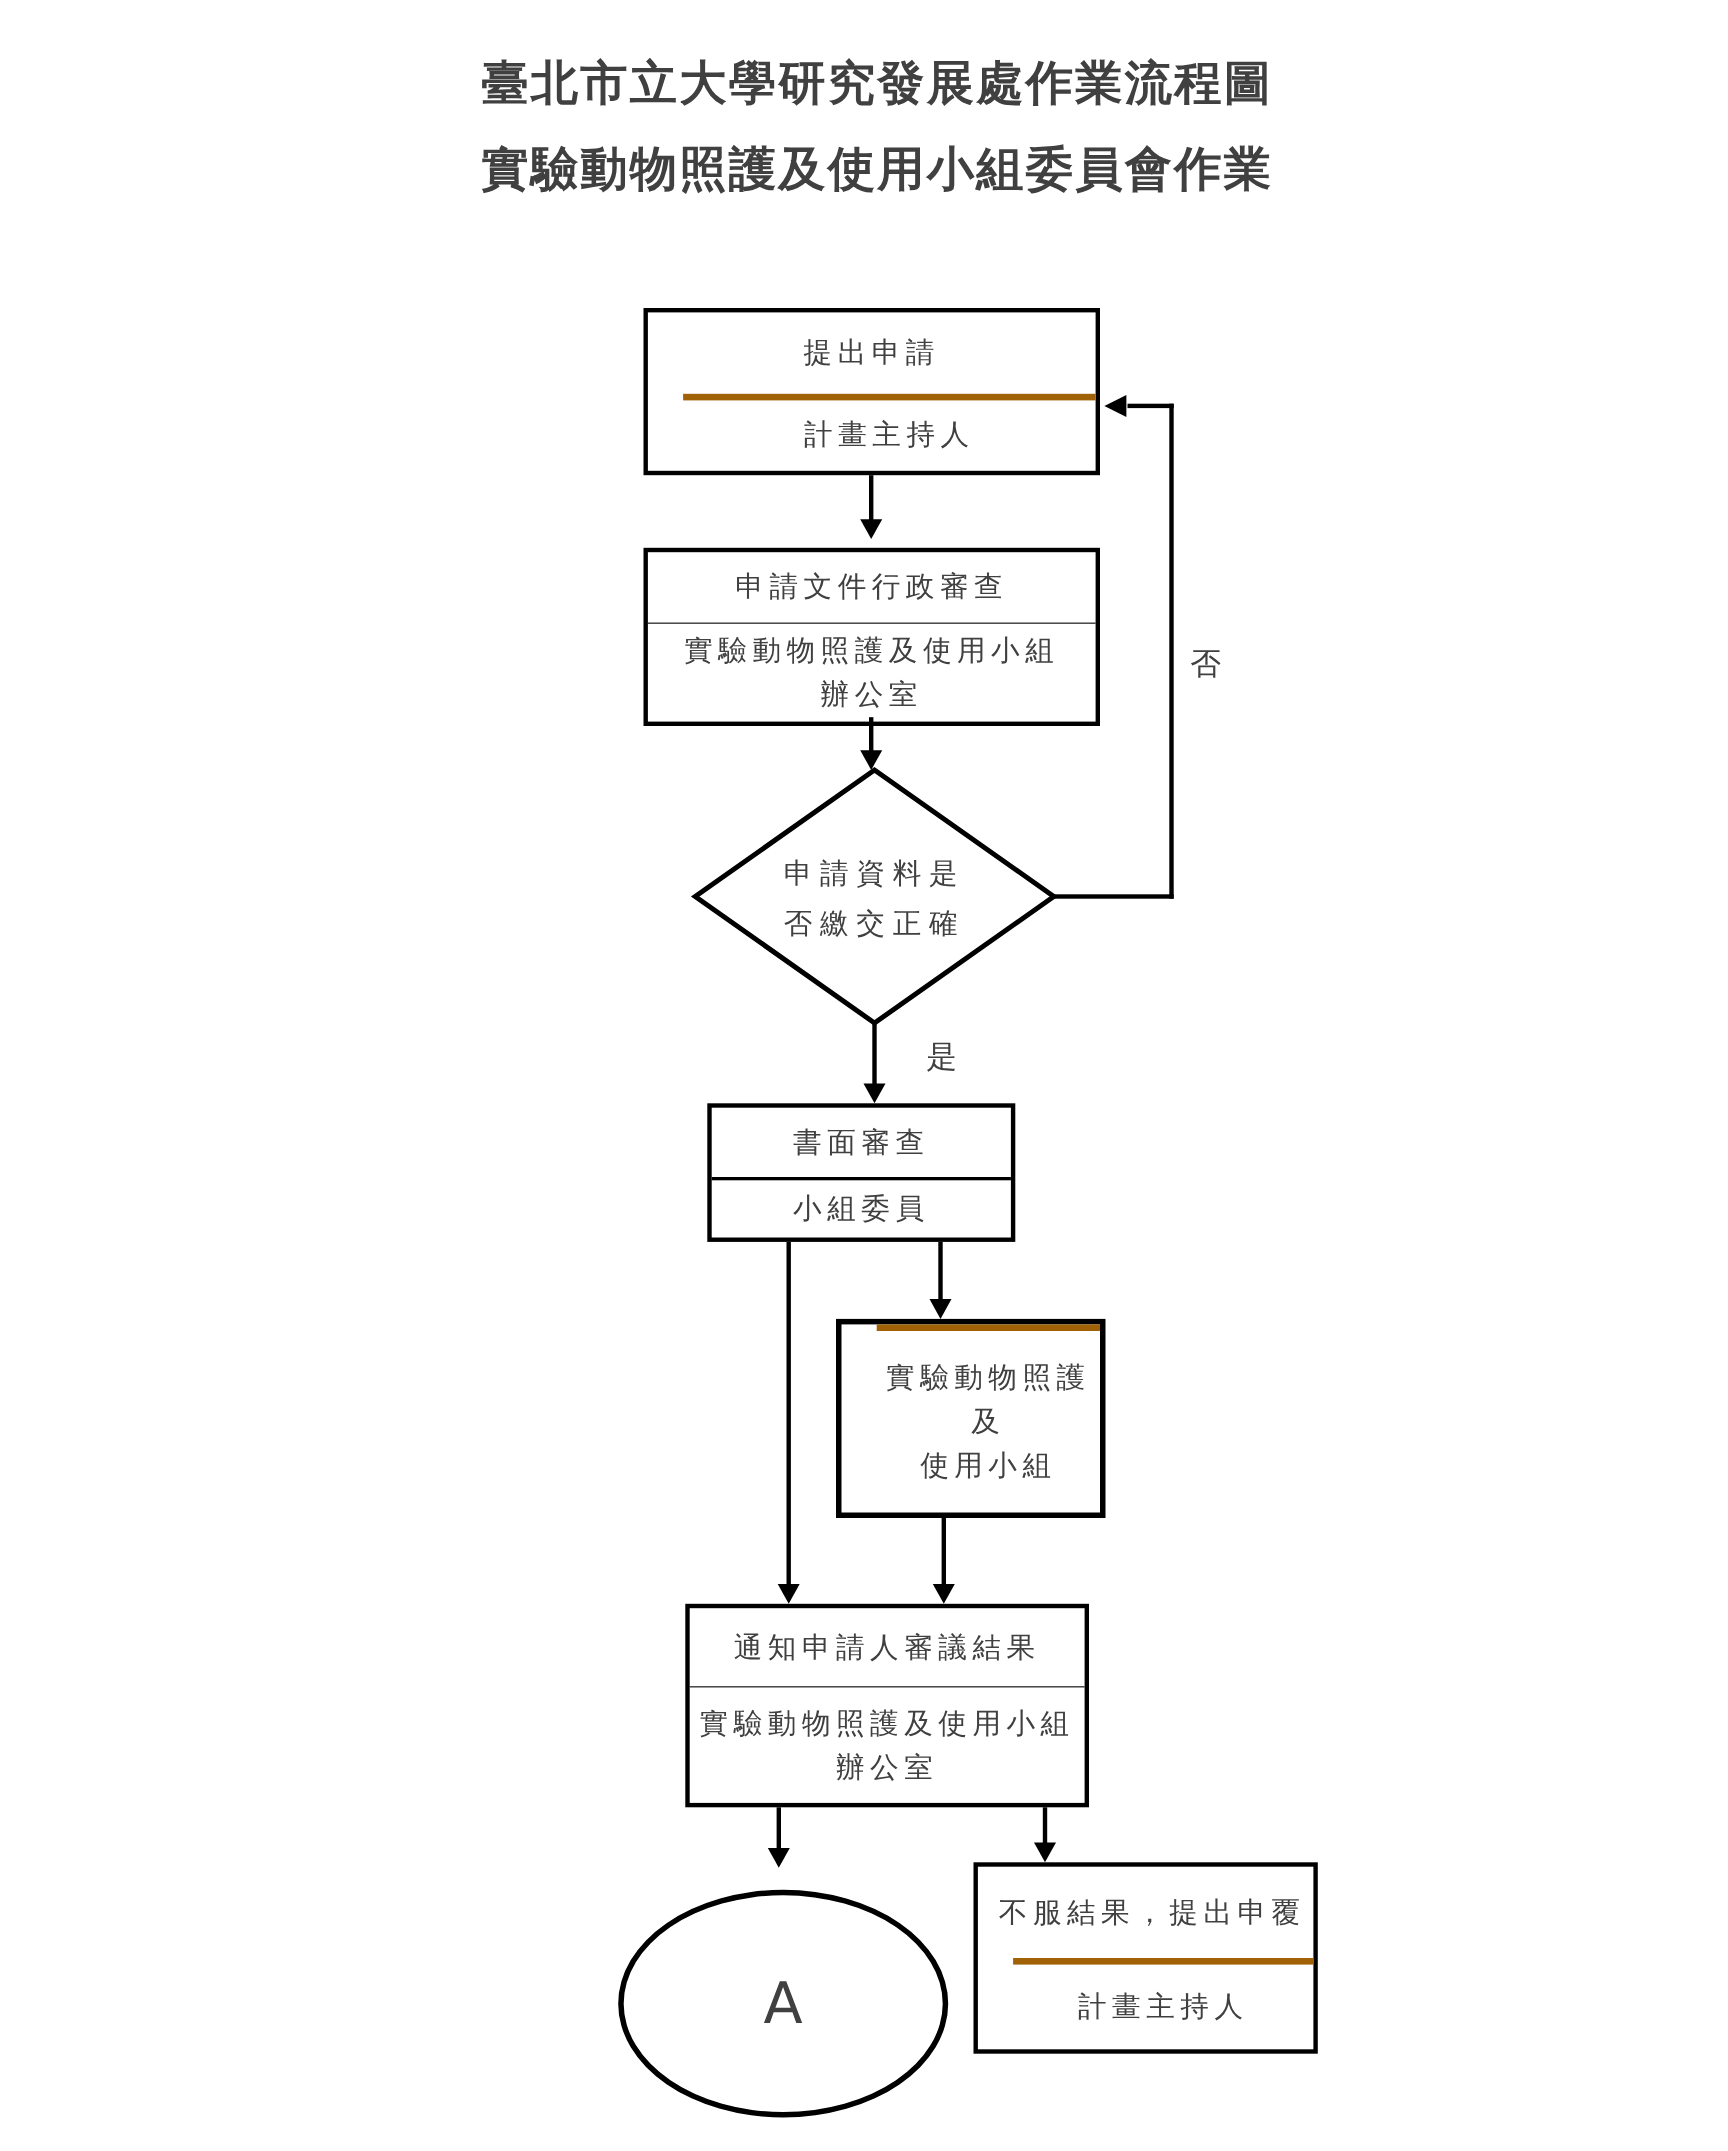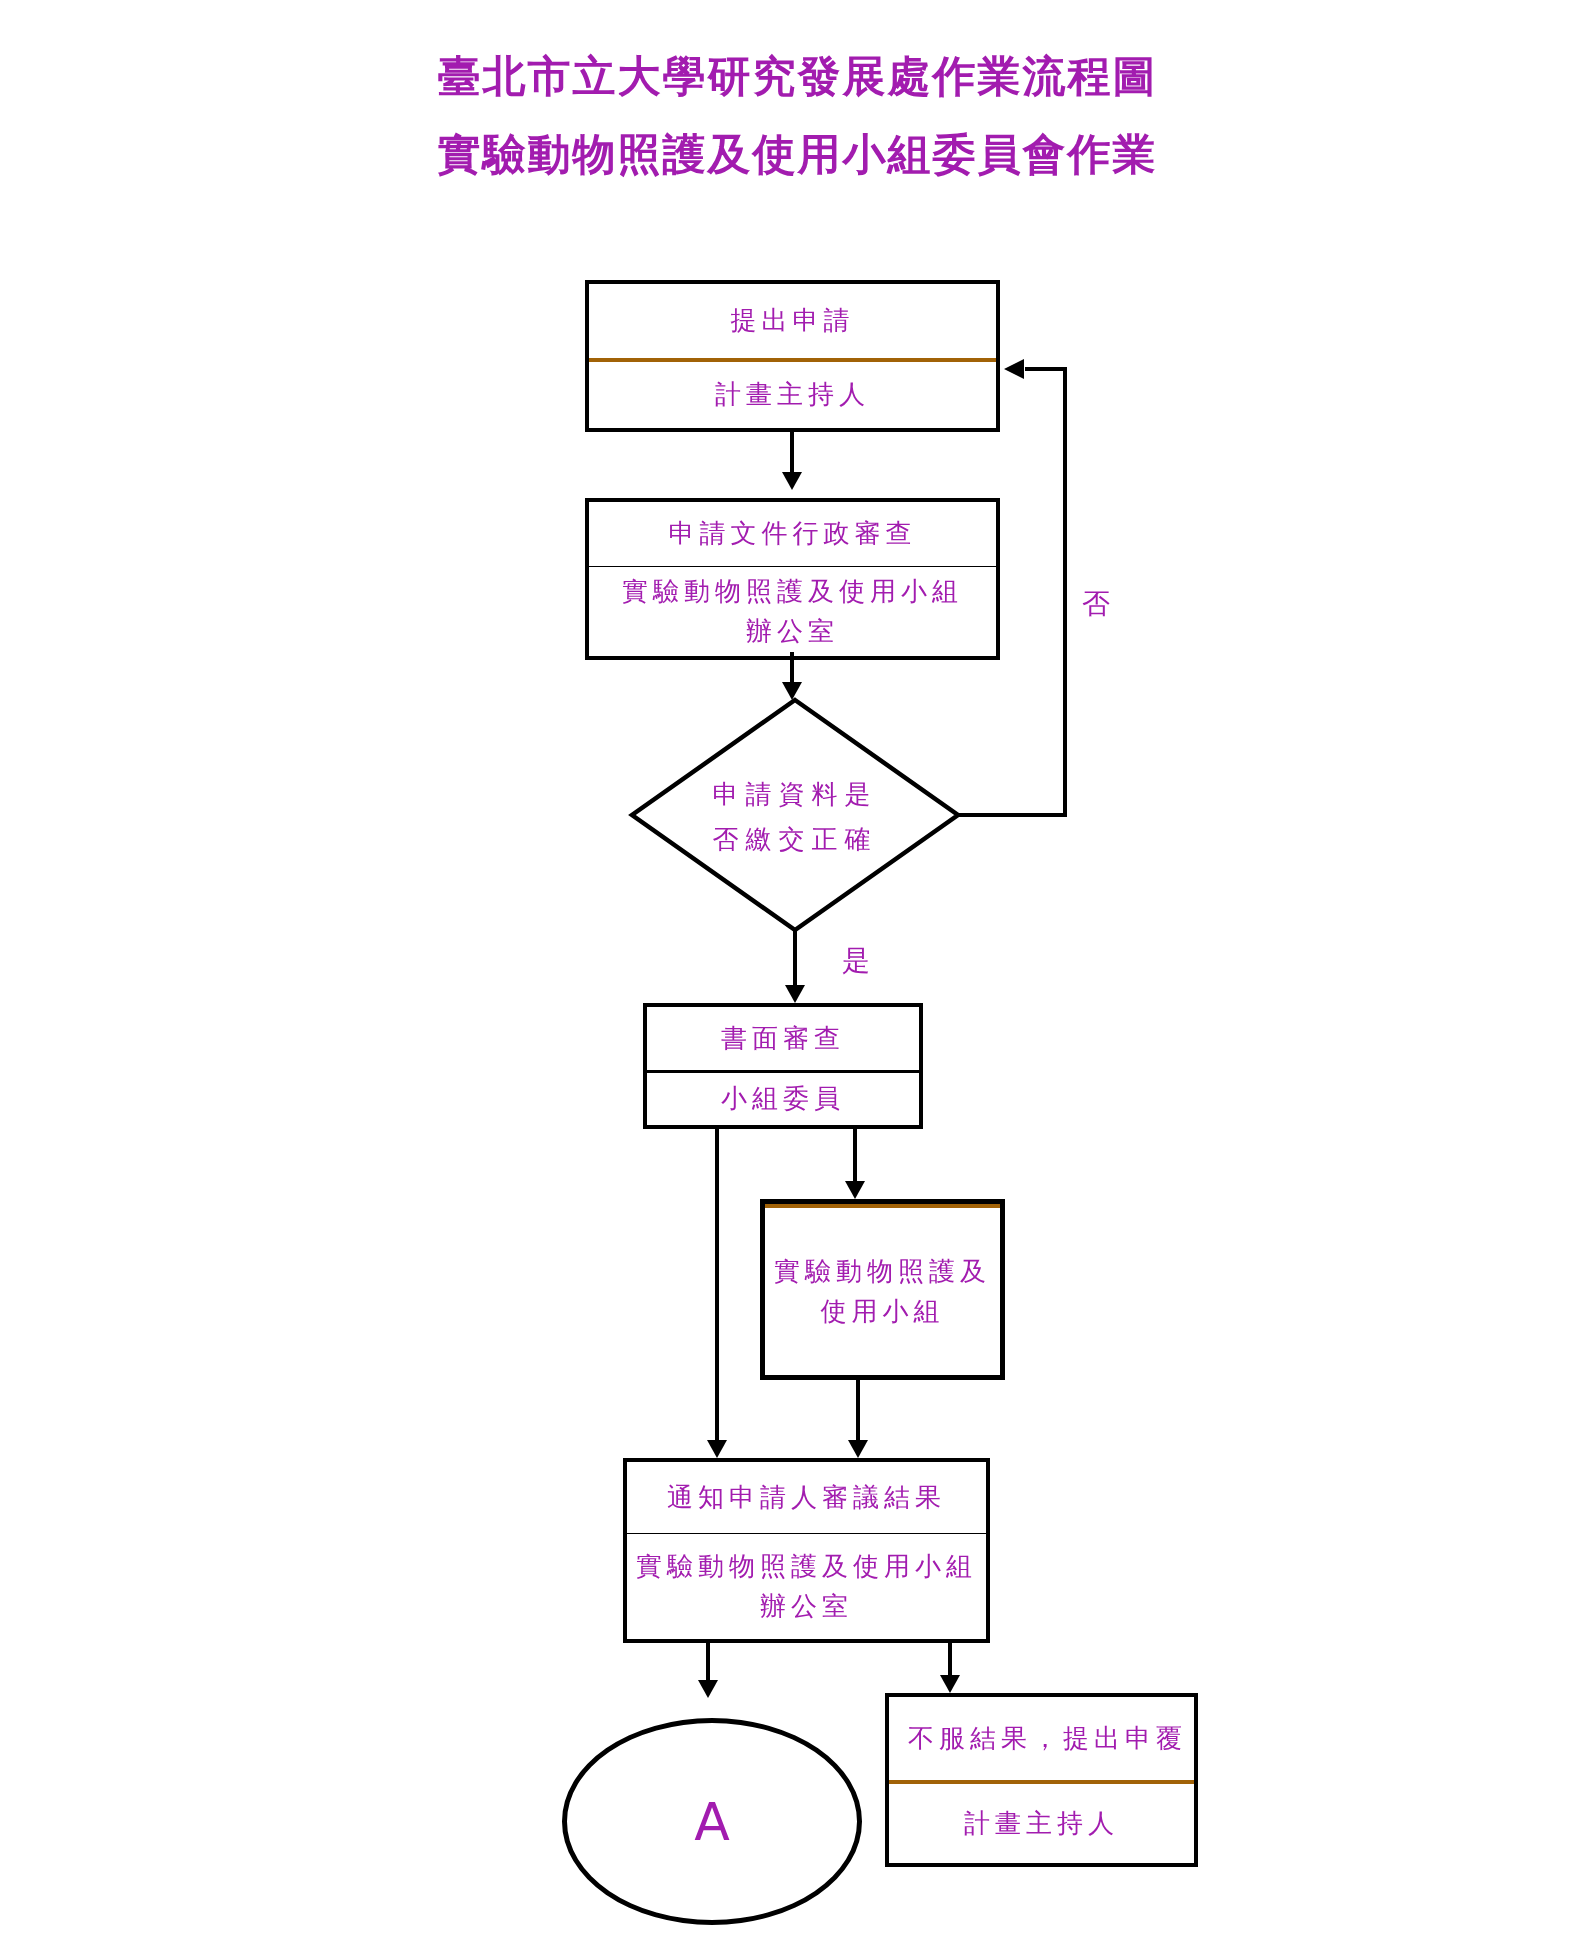--- a/index.html
+++ b/index.html
@@ -1,18 +1,18 @@
 <!DOCTYPE html>
 <html><head>
 <meta charset="utf-8">
 <style>
   html,body { margin:0; padding:0; background:#ffffff; }
   .page {
     position:relative; width:1571px; height:1955px; background:#ffffff;
-    font-family:"Liberation Serif", serif; color:#a21caf;
+    font-family:"Liberation Serif", serif; color:#404040;
     overflow:hidden;
   }
   .title {
     position:absolute; top:38px; left:0; width:100%;
     box-sizing:border-box; padding-left:24px;
     text-align:center; font-weight:bold; font-size:43px; line-height:78px;
     letter-spacing:2px; white-space:pre-line;
   }
   .box {
     position:absolute; border:4px solid #000; background:#fff;
@@ -20,21 +20,21 @@
   }
   .box.b5 { border-width:5px; }
   .cell {
     display:flex; align-items:center; justify-content:center;
     text-align:center; font-size:26px; letter-spacing:5px;
     line-height:40px; white-space:pre-line;
   }
   .cell.bottom { flex:1; }
   .dv1 { border-top:1px solid #000; }
   .dv3 { border-top:3px solid #000; }
-  .dv4 { border-top:4px solid #a16207; }
+  .dv4 { border-top:6px solid #a16207;margin-left:32px; }
   .line { position:absolute; background:#000; }
   .arr-down {
     position:absolute; width:0; height:0;
     border-left:10px solid transparent; border-right:10px solid transparent;
     border-top:18px solid #000;
   }
   .arr-left {
     position:absolute; width:0; height:0;
     border-top:10px solid transparent; border-bottom:10px solid transparent;
     border-right:20px solid #000;

